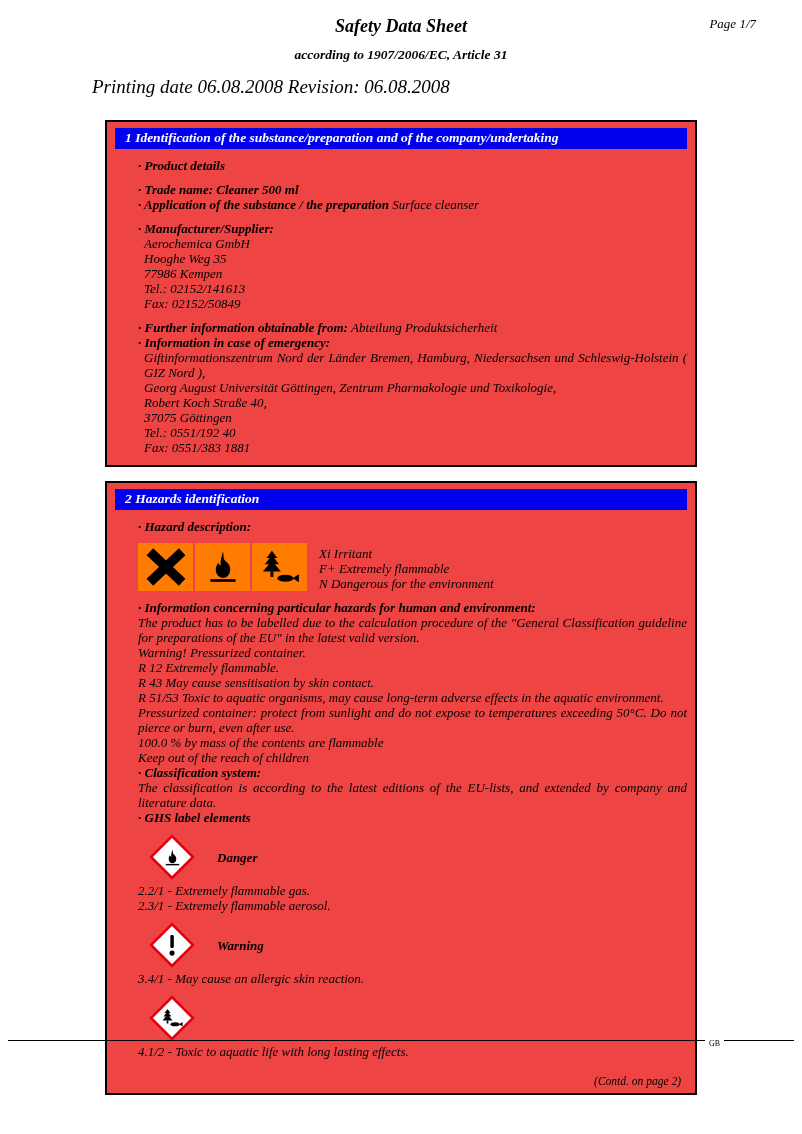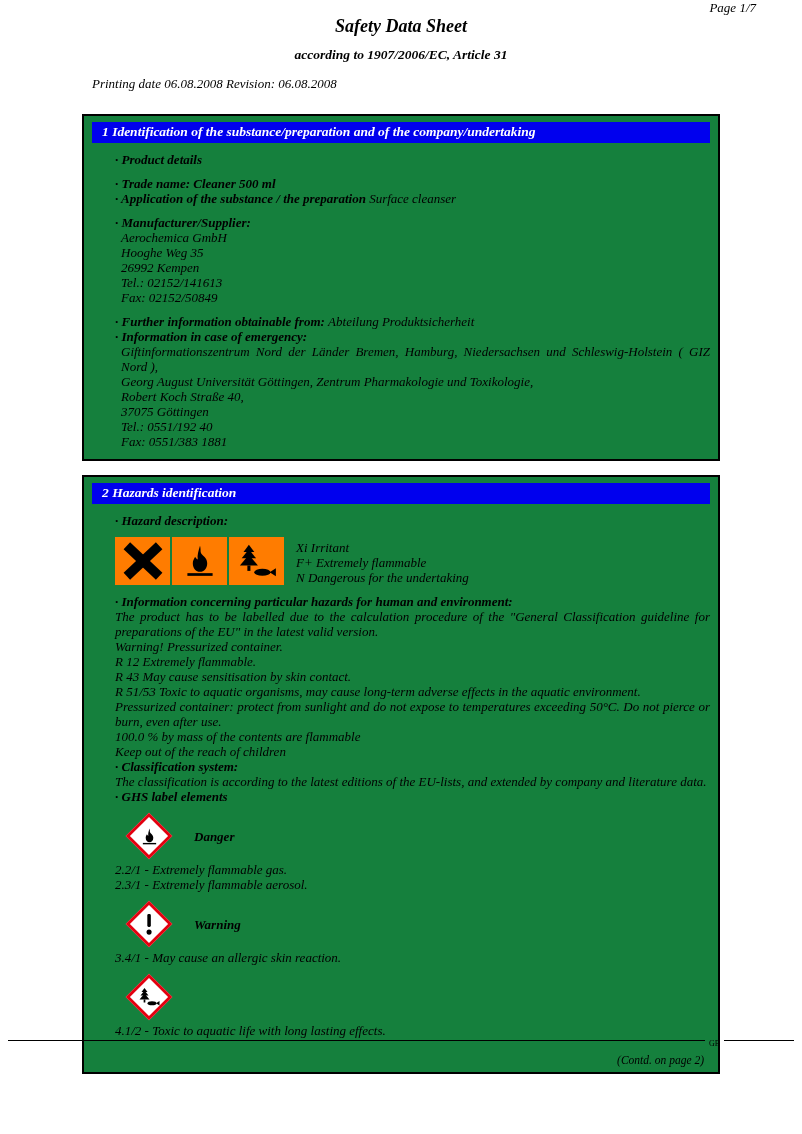--- a/index.html
+++ b/index.html
@@ -7,27 +7,27 @@
     --orange:#ff7c00;
     --red:#e3000f;
   }
   *{box-sizing:border-box;}
   html,body{margin:0;padding:0;background:#fff;}
   body{
     width:802px;height:1134px;
     font-family:"Liberation Serif","DejaVu Serif",serif;
     font-style:italic;color:#000;position:relative;overflow:hidden;
   }
-  .page-number{position:absolute;top:0;right:46px;font-size:13px;}
+  .page-number{position:absolute;top:16px;right:46px;font-size:13px;}
   .doc-title{text-align:center;font-weight:bold;font-size:18px;margin-top:16px;}
   .doc-subtitle{text-align:center;font-weight:bold;font-size:13.5px;margin-top:10px;}
-  .printing-line{margin:13px 0 0 92px;font-size:13px;}
+  .printing-line{margin:13px 0 0 92px;font-size:19px;}
 
   .section-box{
-    border:2px solid #000;margin:0 82px;background:#15803d;
+    border:2px solid #000;margin:0 105px;background:#ef4444;
   }
   .box1{margin-top:22px;}
   .box2{margin-top:14px;}
   .section-header{
     background:var(--blue);color:#fff;font-weight:bold;font-size:13.5px;
     margin:6px 8px 0 8px;padding:2px 0 3px 10px;line-height:16px;
   }
   .section-content{padding:9px 8px 10px 31px;font-size:13px;line-height:15px;}
   .line{min-height:15px;}
   .bold{font-weight:bold;}
@@ -82,21 +82,21 @@
 
     <div class="grp">
       <div class="line bold">· Trade name: Cleaner 500 ml</div>
       <div class="line"><span class="bold">· Application of the substance / the preparation </span><span>Surface cleanser</span></div>
     </div>
 
     <div class="grp">
       <div class="line bold">· Manufacturer/Supplier:</div>
       <div class="line indent">Aerochemica GmbH</div>
       <div class="line indent">Hooghe Weg 35</div>
-      <div class="line indent">26992 Kempen</div>
+      <div class="line indent">77986 Kempen</div>
       <div class="line indent">Tel.: 02152/141613</div>
       <div class="line indent">Fax:  02152/50849</div>
     </div>
 
     <div class="grp">
       <div class="line"><span class="bold">· Further information obtainable from: </span><span>Abteilung Produktsicherheit</span></div>
       <div class="line bold">· Information in case of emergency:</div>
       <div class="line indent para">Giftinformationszentrum Nord der Länder Bremen, Hamburg, Niedersachsen und Schleswig-Holstein ( GIZ Nord ),</div>
       <div class="line indent">Georg August Universität Göttingen, Zentrum Pharmakologie und Toxikologie,</div>
       <div class="line indent">Robert Koch Straße 40,</div>
@@ -139,21 +139,21 @@
               <rect x="11.3" y="25" width="3.4" height="6"></rect>
               <ellipse cx="28" cy="32.5" rx="9" ry="4"></ellipse>
               <path d="M36 32.5l7-4.5v9z"></path>
             </g>
           </svg>
         </div>
       </div>
       <div class="hazard-labels">
         <div class="line">Xi Irritant</div>
         <div class="line">F+ Extremely flammable</div>
-        <div class="line">N  Dangerous for the undertaking</div>
+        <div class="line">N  Dangerous for the environment</div>
       </div>
     </div>
 
     <div class="grp">
       <div class="line bold">· Information concerning particular hazards for human and environment:</div>
       <div class="line para">The product has to be labelled due to the calculation procedure of the "General Classification guideline for preparations of the EU" in the latest valid version.</div>
       <div class="line">Warning! Pressurized container.</div>
       <div class="line">R 12 Extremely flammable.</div>
       <div class="line">R 43 May cause sensitisation by skin contact.</div>
       <div class="line">R 51/53 Toxic to aquatic organisms, may cause long-term adverse effects in the aquatic environment.</div>

